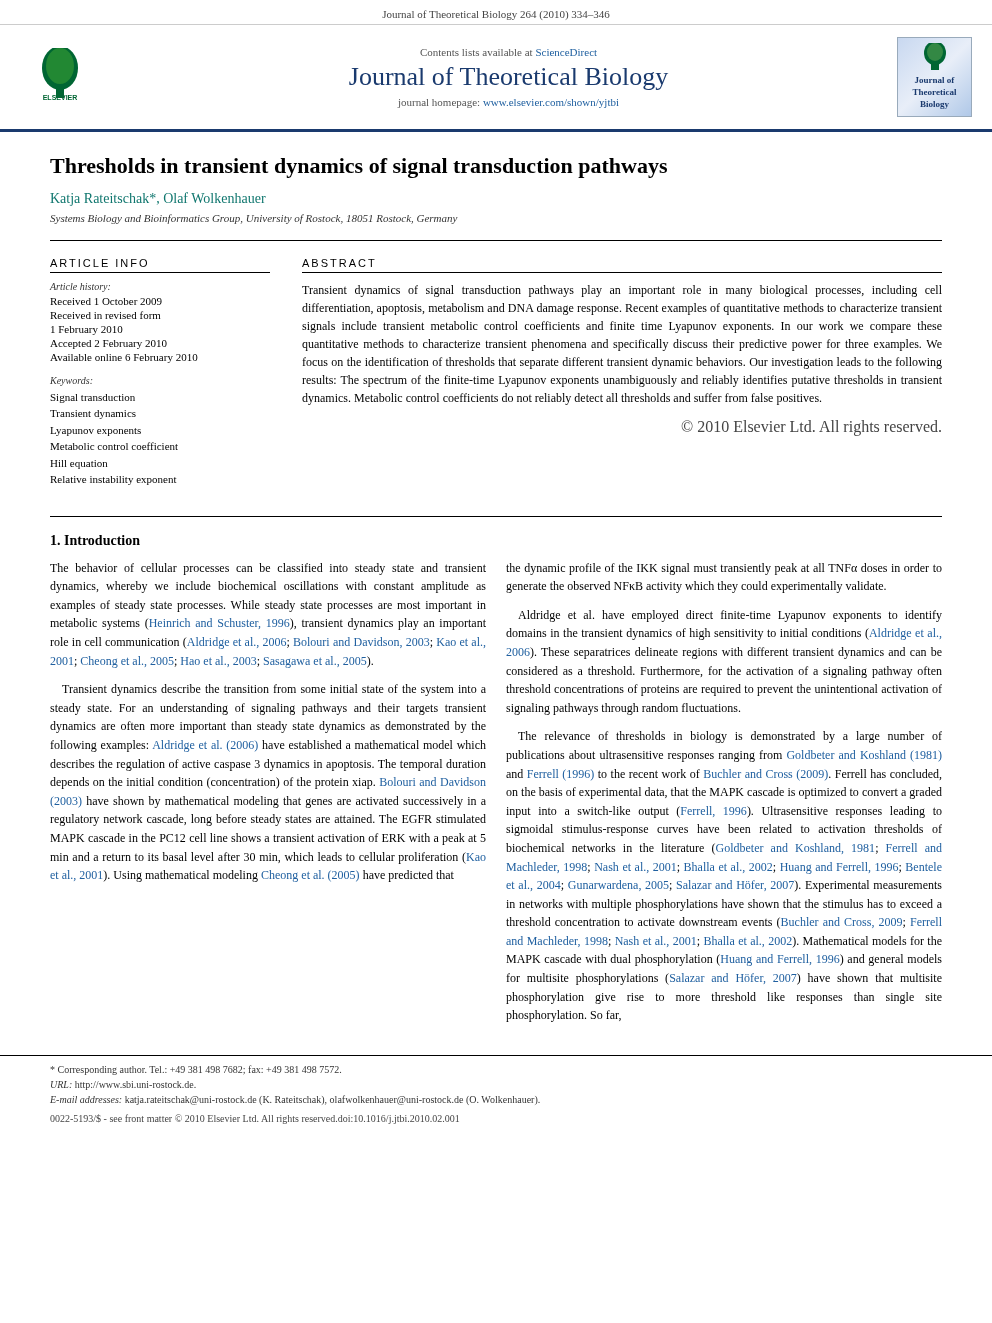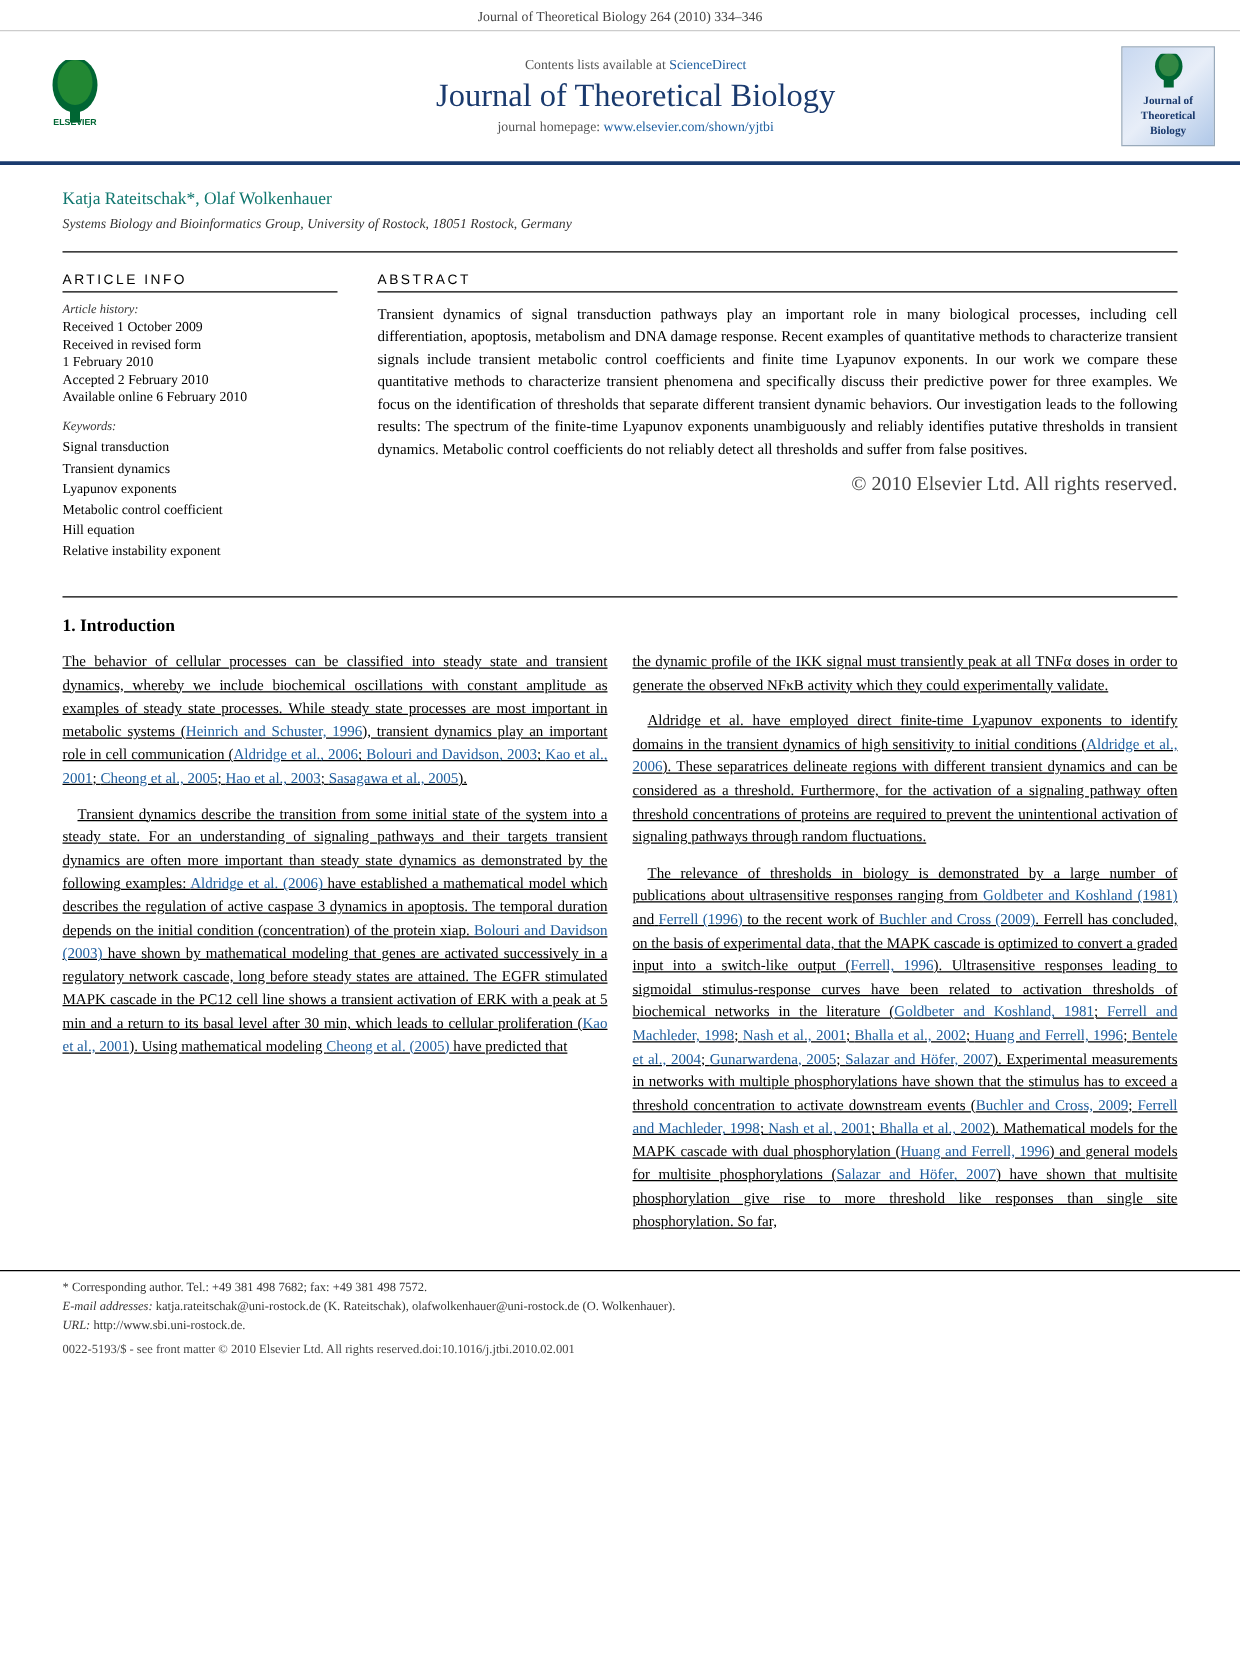--- a/index.html
+++ b/index.html
@@ -199,21 +199,20 @@
       font-size: 14px;
       font-weight: bold;
       margin-bottom: 10px;
       color: #000;
     }
 
     
     .body-two-col {
       display: flex;
       gap: 20px;
-      text-decoration: underline;
     }
 
     .body-col {
       flex: 1;
       font-size: 12px;
       line-height: 1.55;
       text-align: justify;
       color: #000;
     }
 
@@ -296,20 +295,21 @@
     <div class="cover-title">
       <span>Journal of</span><br>
       <span>Theoretical</span><br>
       <span>Biology</span>
     </div>
   </div>
 </div>
 
 <div class="paper-area">
 
+  <div class="paper-title">Thresholds in transient dynamics of signal transduction pathways</div>
 
   <div class="authors">
     <span>Katja Rateitschak*, Olaf Wolkenhauer</span>
   </div>
 
   <div class="affiliation">Systems Biology and Bioinformatics Group, University of Rostock, 18051 Rostock, Germany</div>
 
   <hr class="section-divider">
 
   <div class="two-col">
@@ -376,25 +376,25 @@
     </div>
   </div>
 
 </div>
 
 <div class="footer-area">
   <div class="footer-note">
     <span>* Corresponding author. Tel.: +49 381 498 7682; fax: +49 381 498 7572.</span>
   </div>
   <div class="footer-note">
+    <em>URL:</em>
+    <span>http://www.sbi.uni-rostock.de.</span>
+  </div>
+  <div class="footer-note">
     <em>E-mail addresses:</em>
     <span>katja.rateitschak@uni-rostock.de (K. Rateitschak),</span>
     <span>olafwolkenhauer@uni-rostock.de (O. Wolkenhauer).</span>
   </div>
-  <div class="footer-note">
-    <em>URL:</em>
-    <span>http://www.sbi.uni-rostock.de.</span>
-  </div>
   <div class="footer-bottom">
     <span>0022-5193/$ - see front matter © 2010 Elsevier Ltd. All rights reserved.</span>
     <span>doi:10.1016/j.jtbi.2010.02.001</span>
   </div>
 </div>
 
 </body></html>

